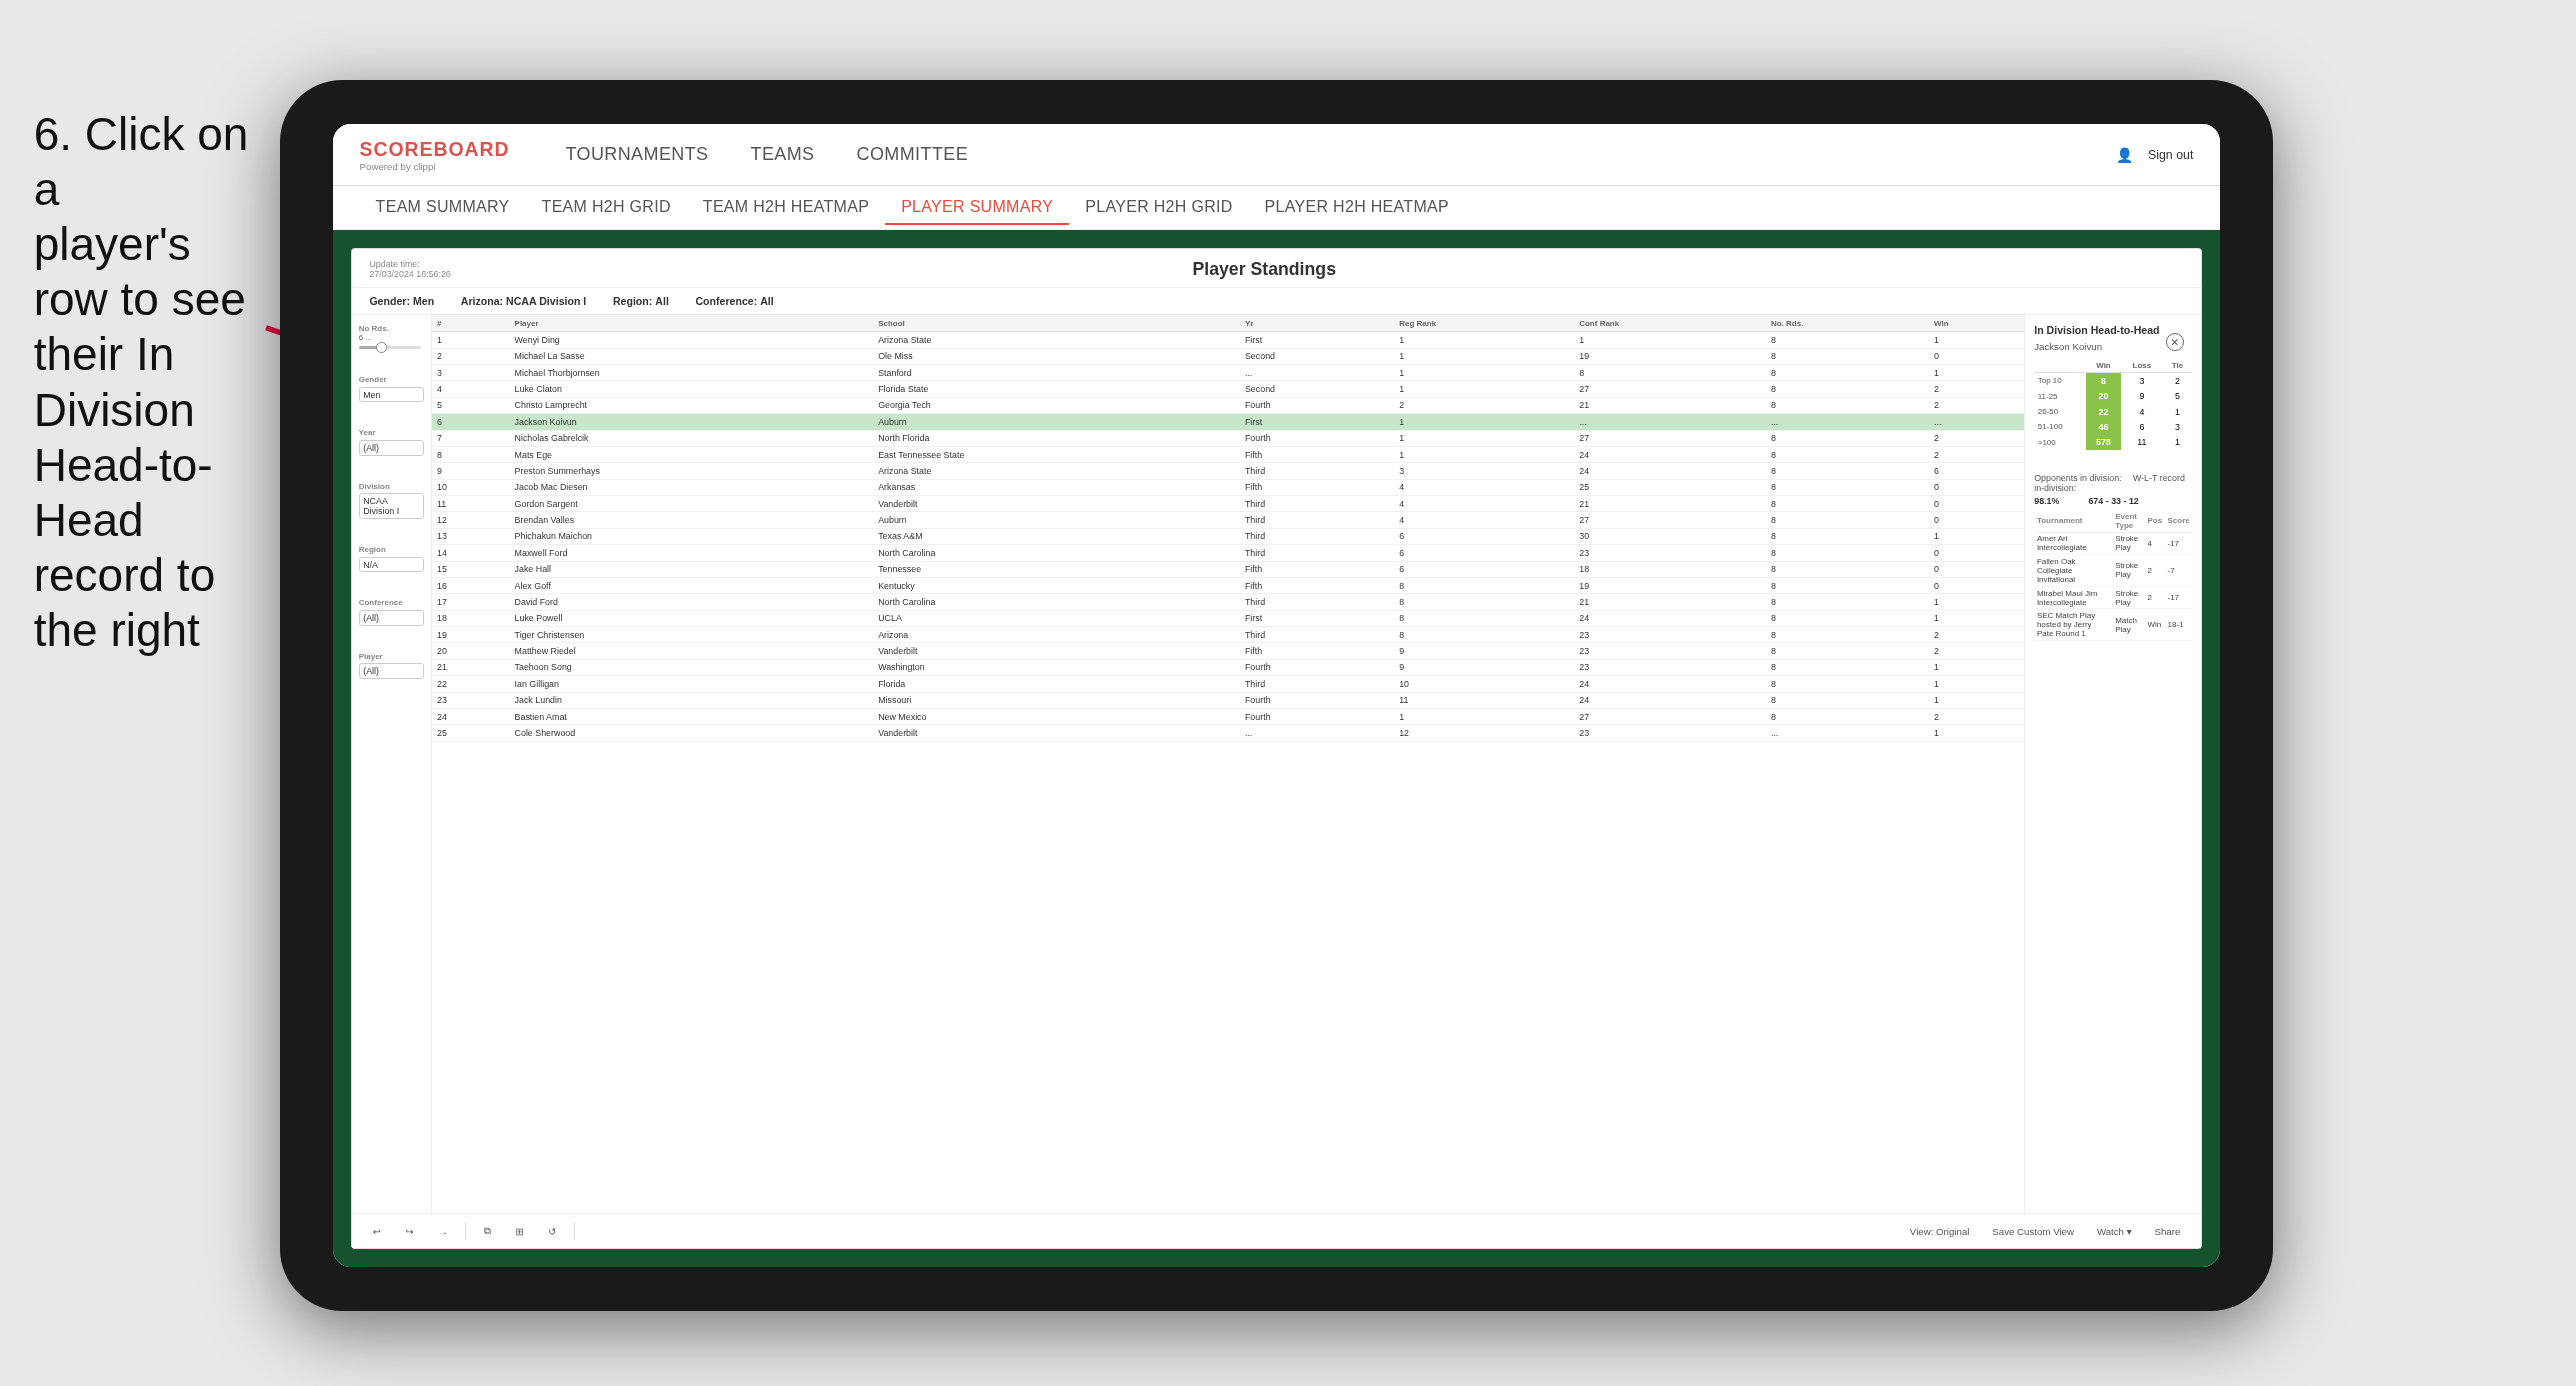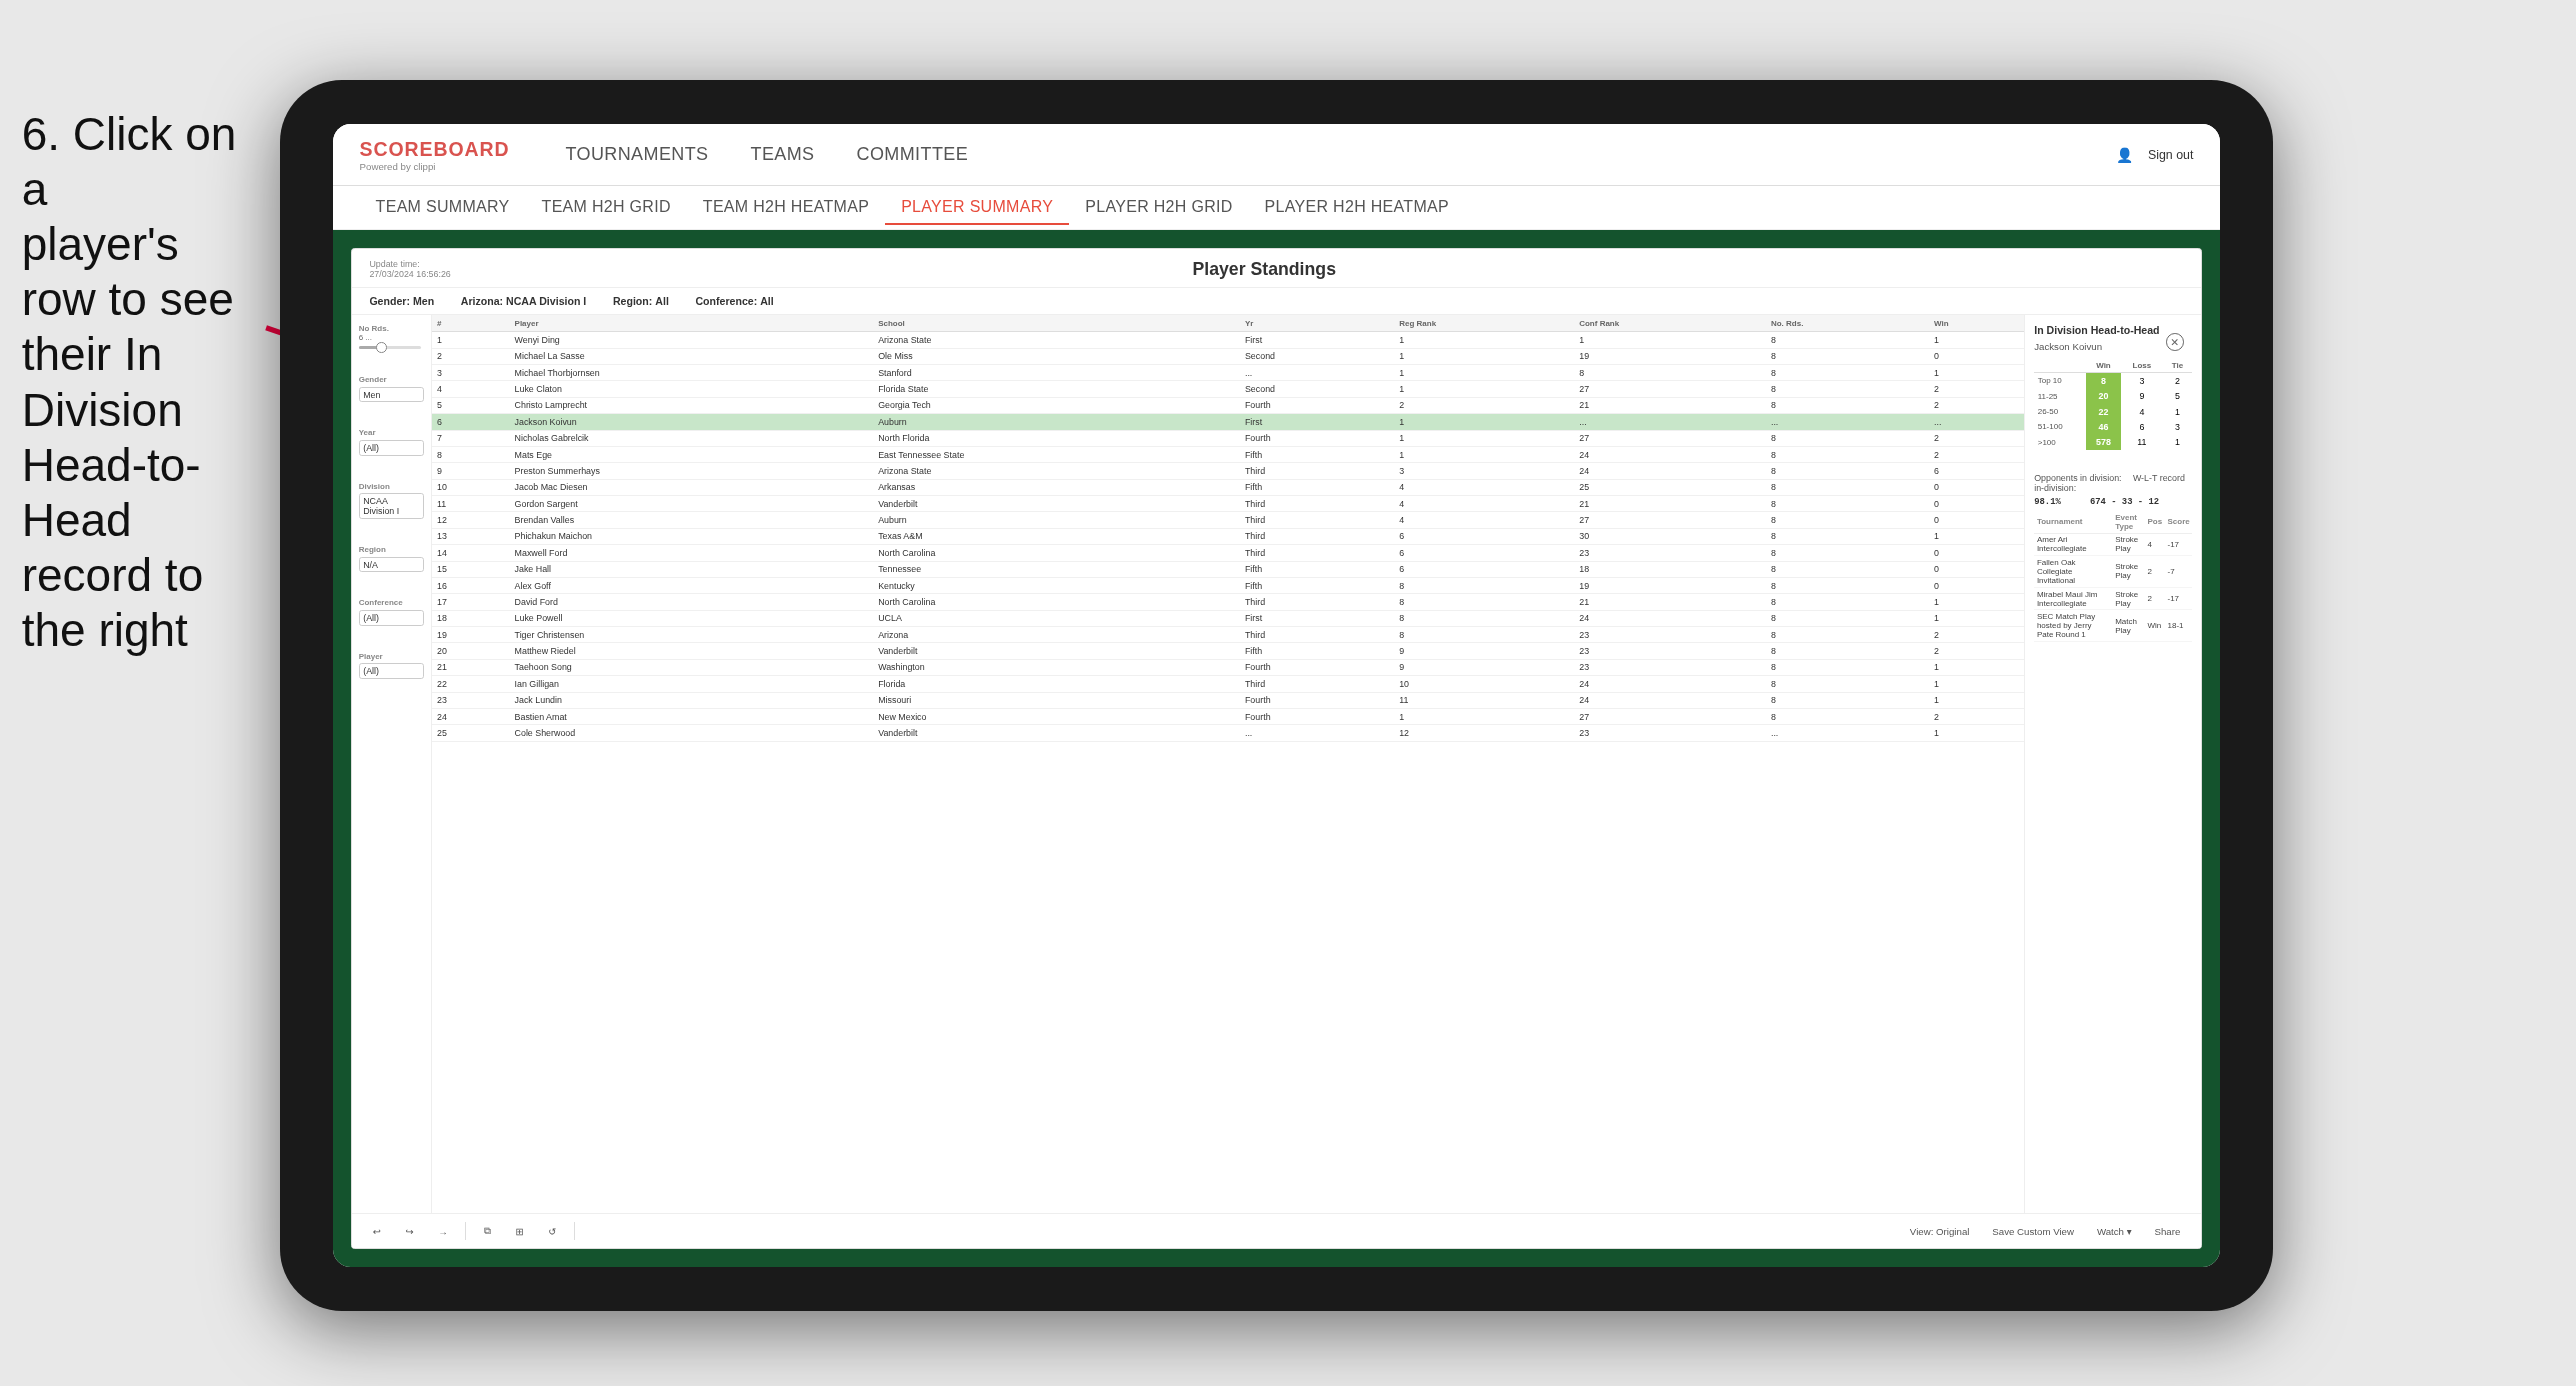--- a/index.html
+++ b/index.html
@@ -8,21 +8,21 @@
       font-family: Arial, Helvetica, sans-serif;
       width: 2576px;
       height: 1386px;
       position: relative;
       overflow: hidden;
     }
 
     
     .instruction-text {
       position: absolute;
-      left: 4px;
+      left: 16px;
       top: 89px;
       width: 275px;
       font-size: 46px;
       font-weight: 400;
       line-height: 1.2;
       color: #111;
       padding: 17.7px;
     }
 
     
@@ -349,21 +349,20 @@
 
     .h2h-stat-row {
       font-size: 8.9px;
       color: #555;
       margin-bottom: 3.5px;
     }
 
     .h2h-stat-value {
       font-weight: 700;
       color: #333;
-      font-family: Liberation Mono, monospace;
     }
 
     .tournament-table {
       width: 100%;
       border-collapse: collapse;
       font-size: 8px;
     }
 
     .tournament-table th {
       text-align: left;

